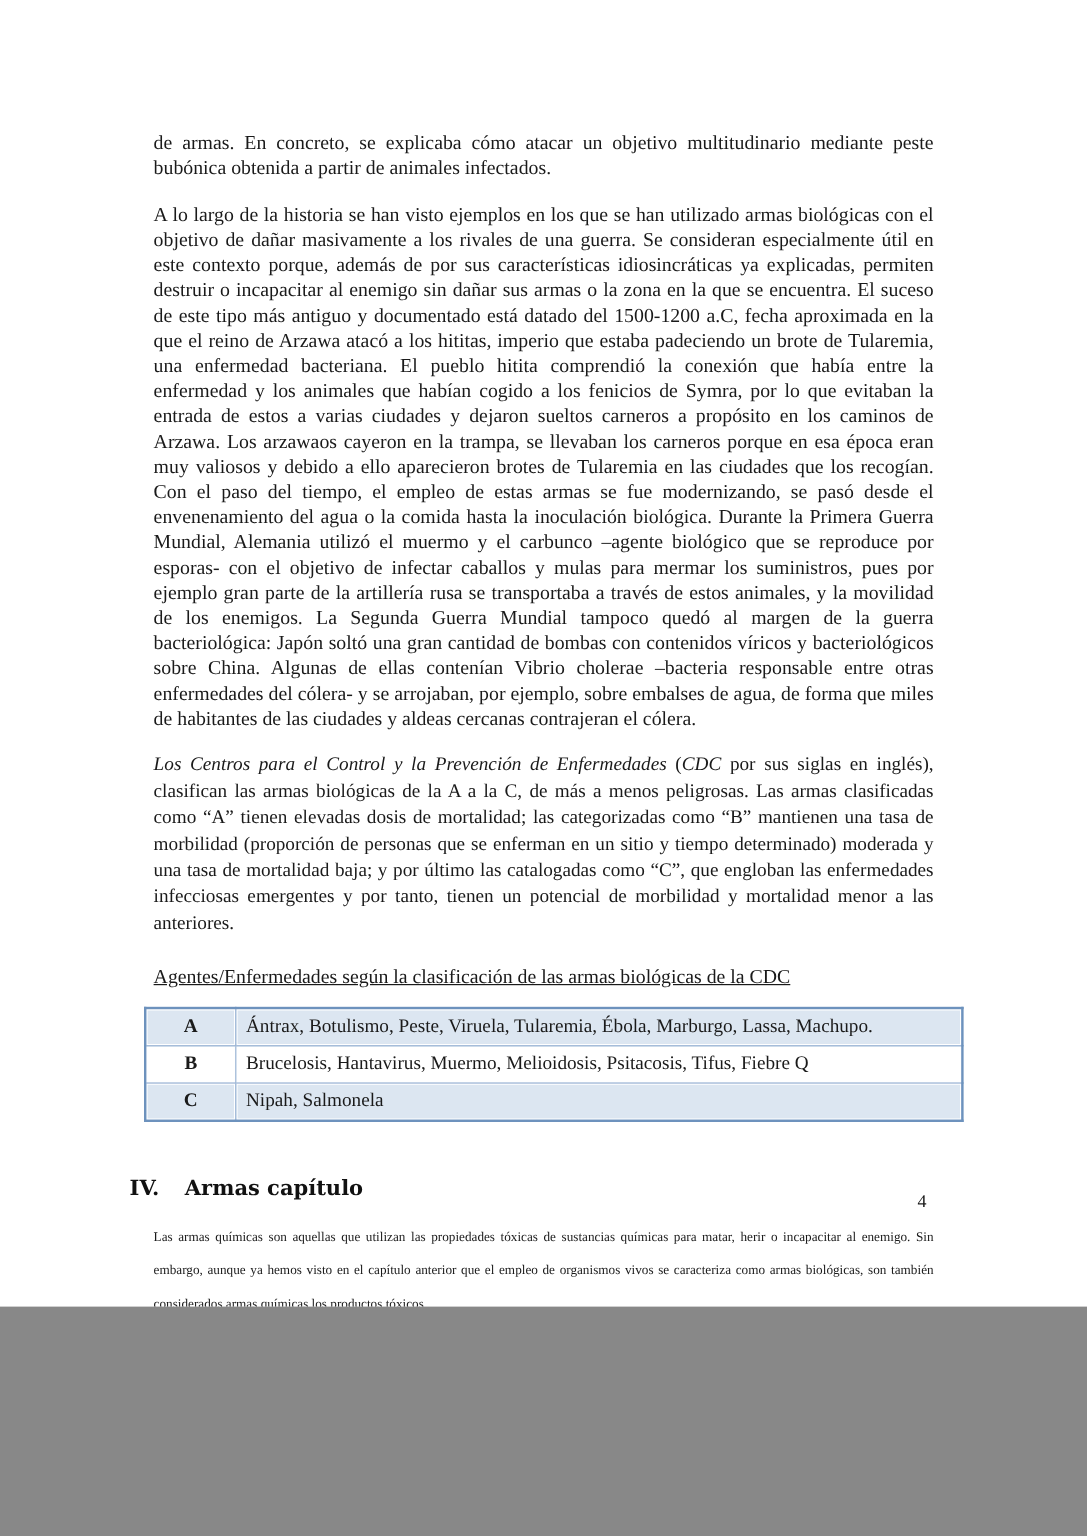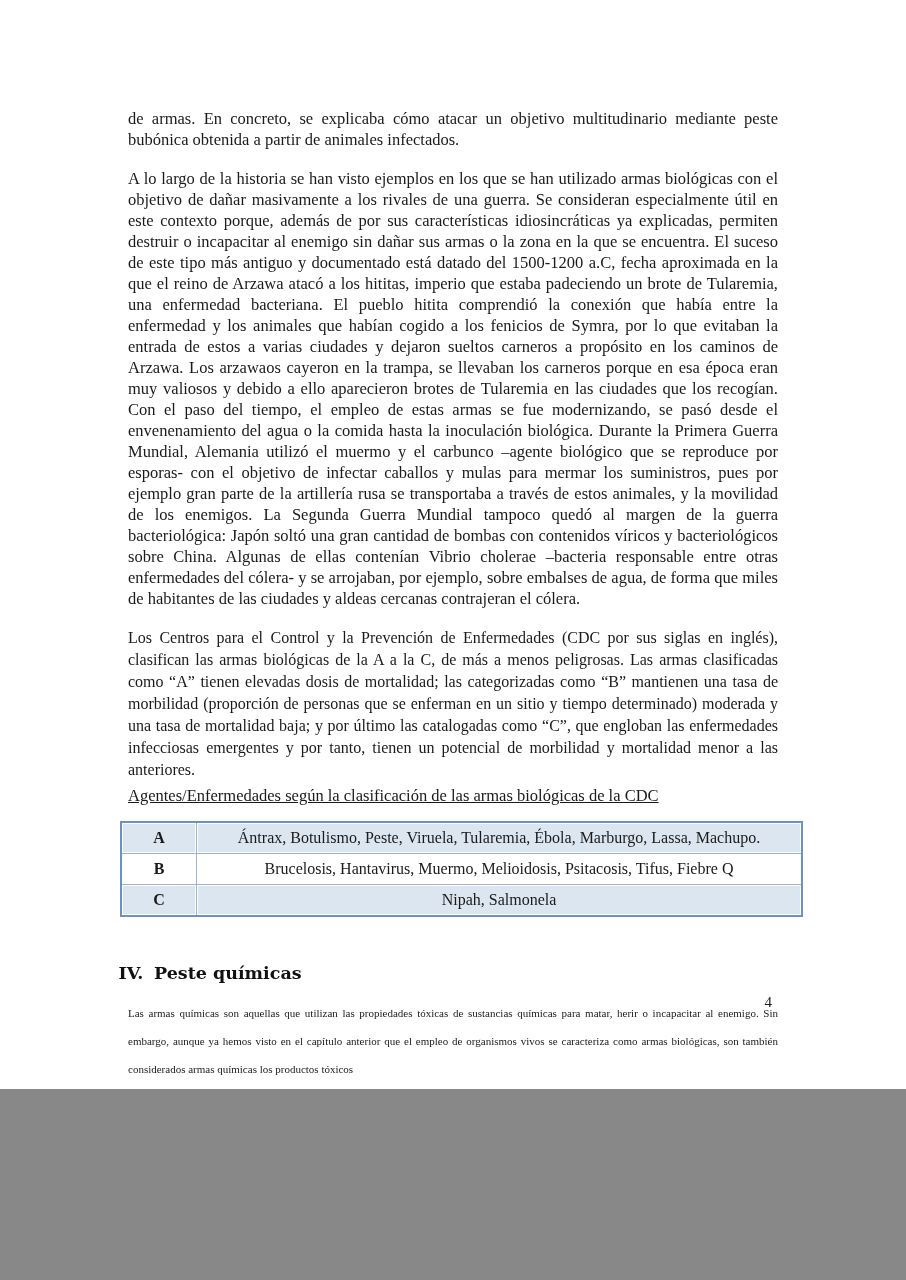--- a/index.html
+++ b/index.html
@@ -24,25 +24,25 @@
     line-height: 21px;
     text-align: justify;
     margin: 0 0 18px 0;
   }
   .para-cdc {
     font-size: 16px;
     line-height: 22px;
     text-align: justify;
     margin: 4px 0 0 0;
   }
-  .italic { }
+  .italic { font-style: italic; }
   .table-caption {
     font-size: 16.5px;
     line-height: 21px;
-    margin: 4px 0 0 0;
+    margin: 22px 0 0 0;
     text-decoration: underline;
   }
   table.cdc-table {
     border-collapse: collapse;
     margin: 15px 0 0 -8px;
     width: 670px;
     table-layout: fixed;
     border: 2px solid #6d92bd;
   }
   table.cdc-table td {
@@ -51,34 +51,33 @@
     line-height: 20px;
     padding: 5px 8px;
     height: 20px;
     vertical-align: middle;
   }
   td.cat-cell {
     width: 58px;
     text-align: center;
     font-weight: bold;
   }
-  td.agents-cell { width: 588px; text-align: center; }
+  td.agents-cell { width: 588px; }
   tr.shaded td {
     background: #dce6f1;
     box-shadow: inset 0 0 0 1px #ffffff;
   }
   .section-heading {
     display: flex;
     margin: 44px 0 0 -20px;
     font-family: "DejaVu Serif", "Liberation Serif", serif;
     font-weight: bold;
     font-size: 17.5px;
     line-height: 24px;
     color: #111;
-    text-align: center;
   }
   .section-heading .numeral { width: 46px; }
   .para-last {
     font-size: 11px;
     line-height: 28px;
     text-align: justify;
     margin: 14px 0 0 0;
   }
   .page-number {
     position: absolute;
@@ -113,20 +112,20 @@
       </tr>
       <tr class="shaded">
         <td class="cat-cell">C</td>
         <td class="agents-cell">Nipah, Salmonela</td>
       </tr>
     </tbody>
   </table>
 
   <div class="section-heading">
     <span class="numeral">IV.</span>
-    <span>Peste químicas</span>
+    <span>Armas capítulo</span>
   </div>
 
   <p class="para-last">Las armas químicas son aquellas que utilizan las propiedades tóxicas de sustancias químicas para matar, herir o incapacitar al enemigo. Sin embargo, aunque ya hemos visto en el capítulo anterior que el empleo de organismos vivos se caracteriza como armas biológicas, son también considerados armas químicas los productos tóxicos</p>
 
   <div class="page-number">4</div>
 
 </div>
 
 </body></html>

